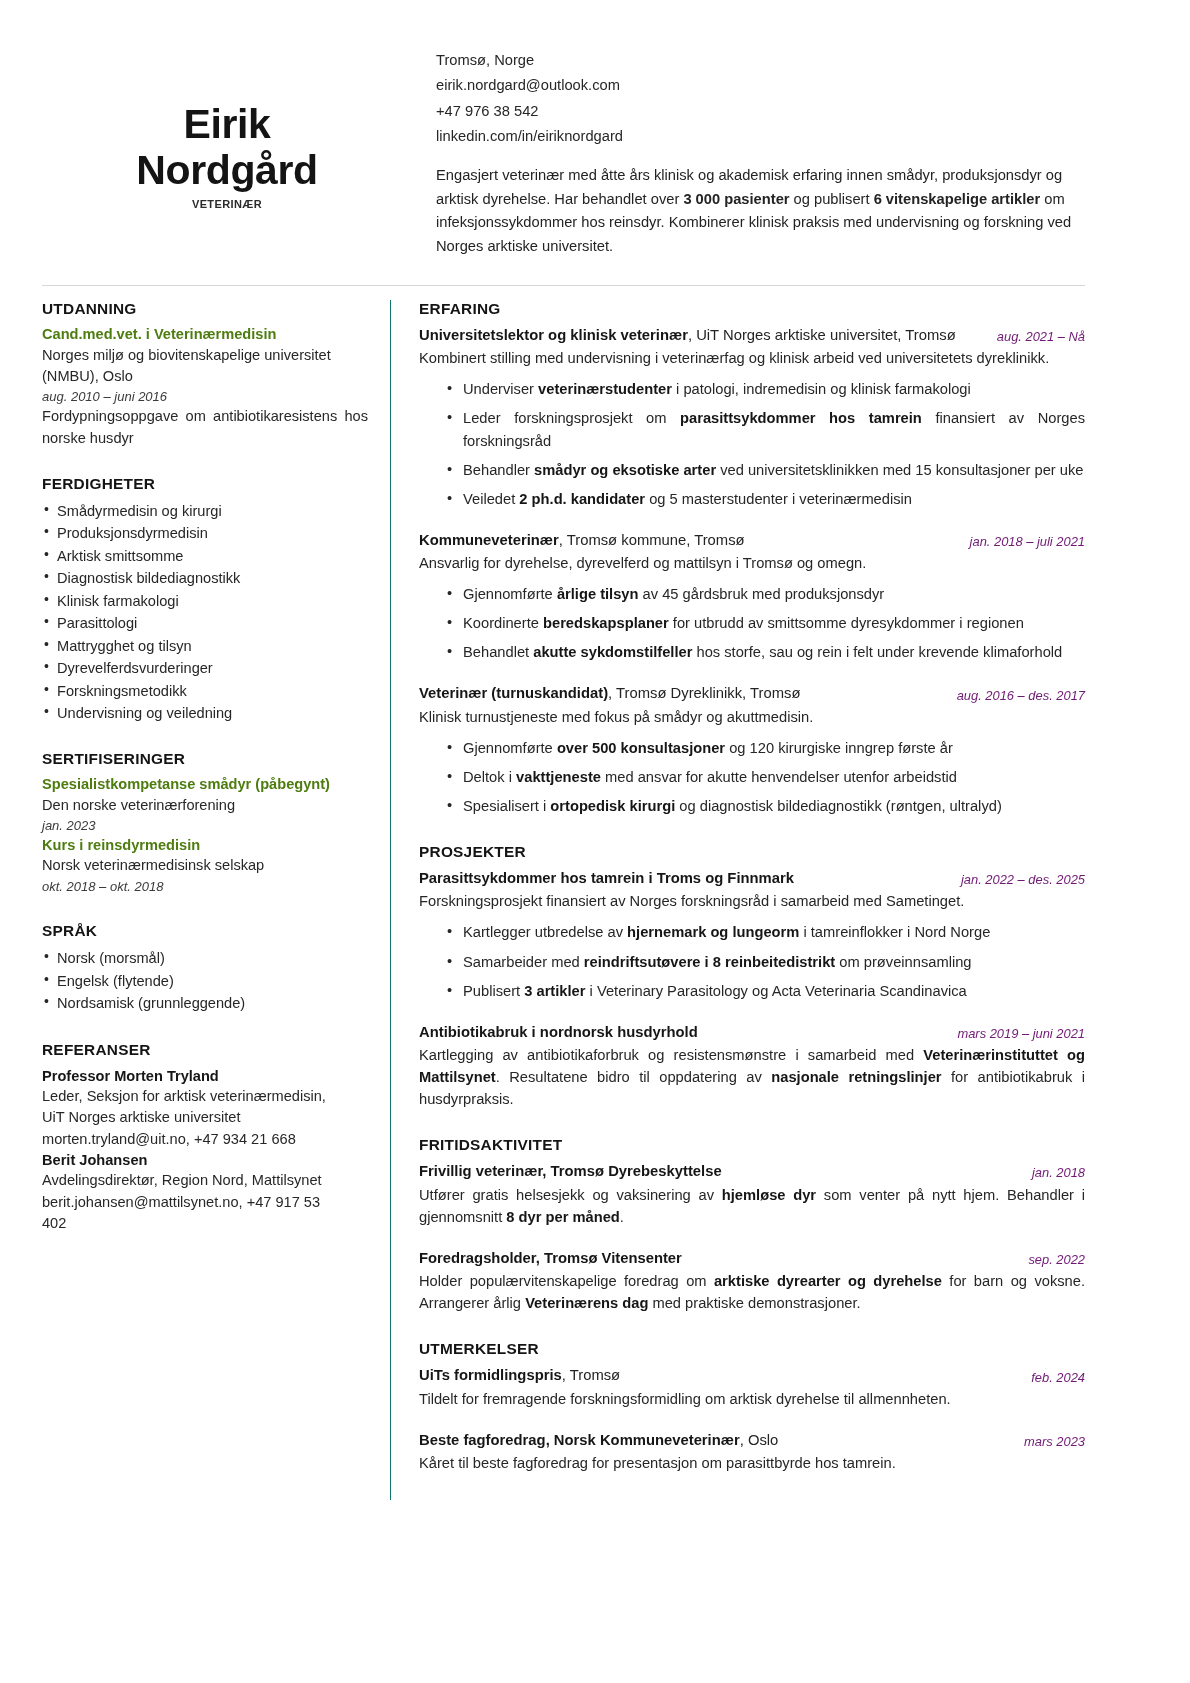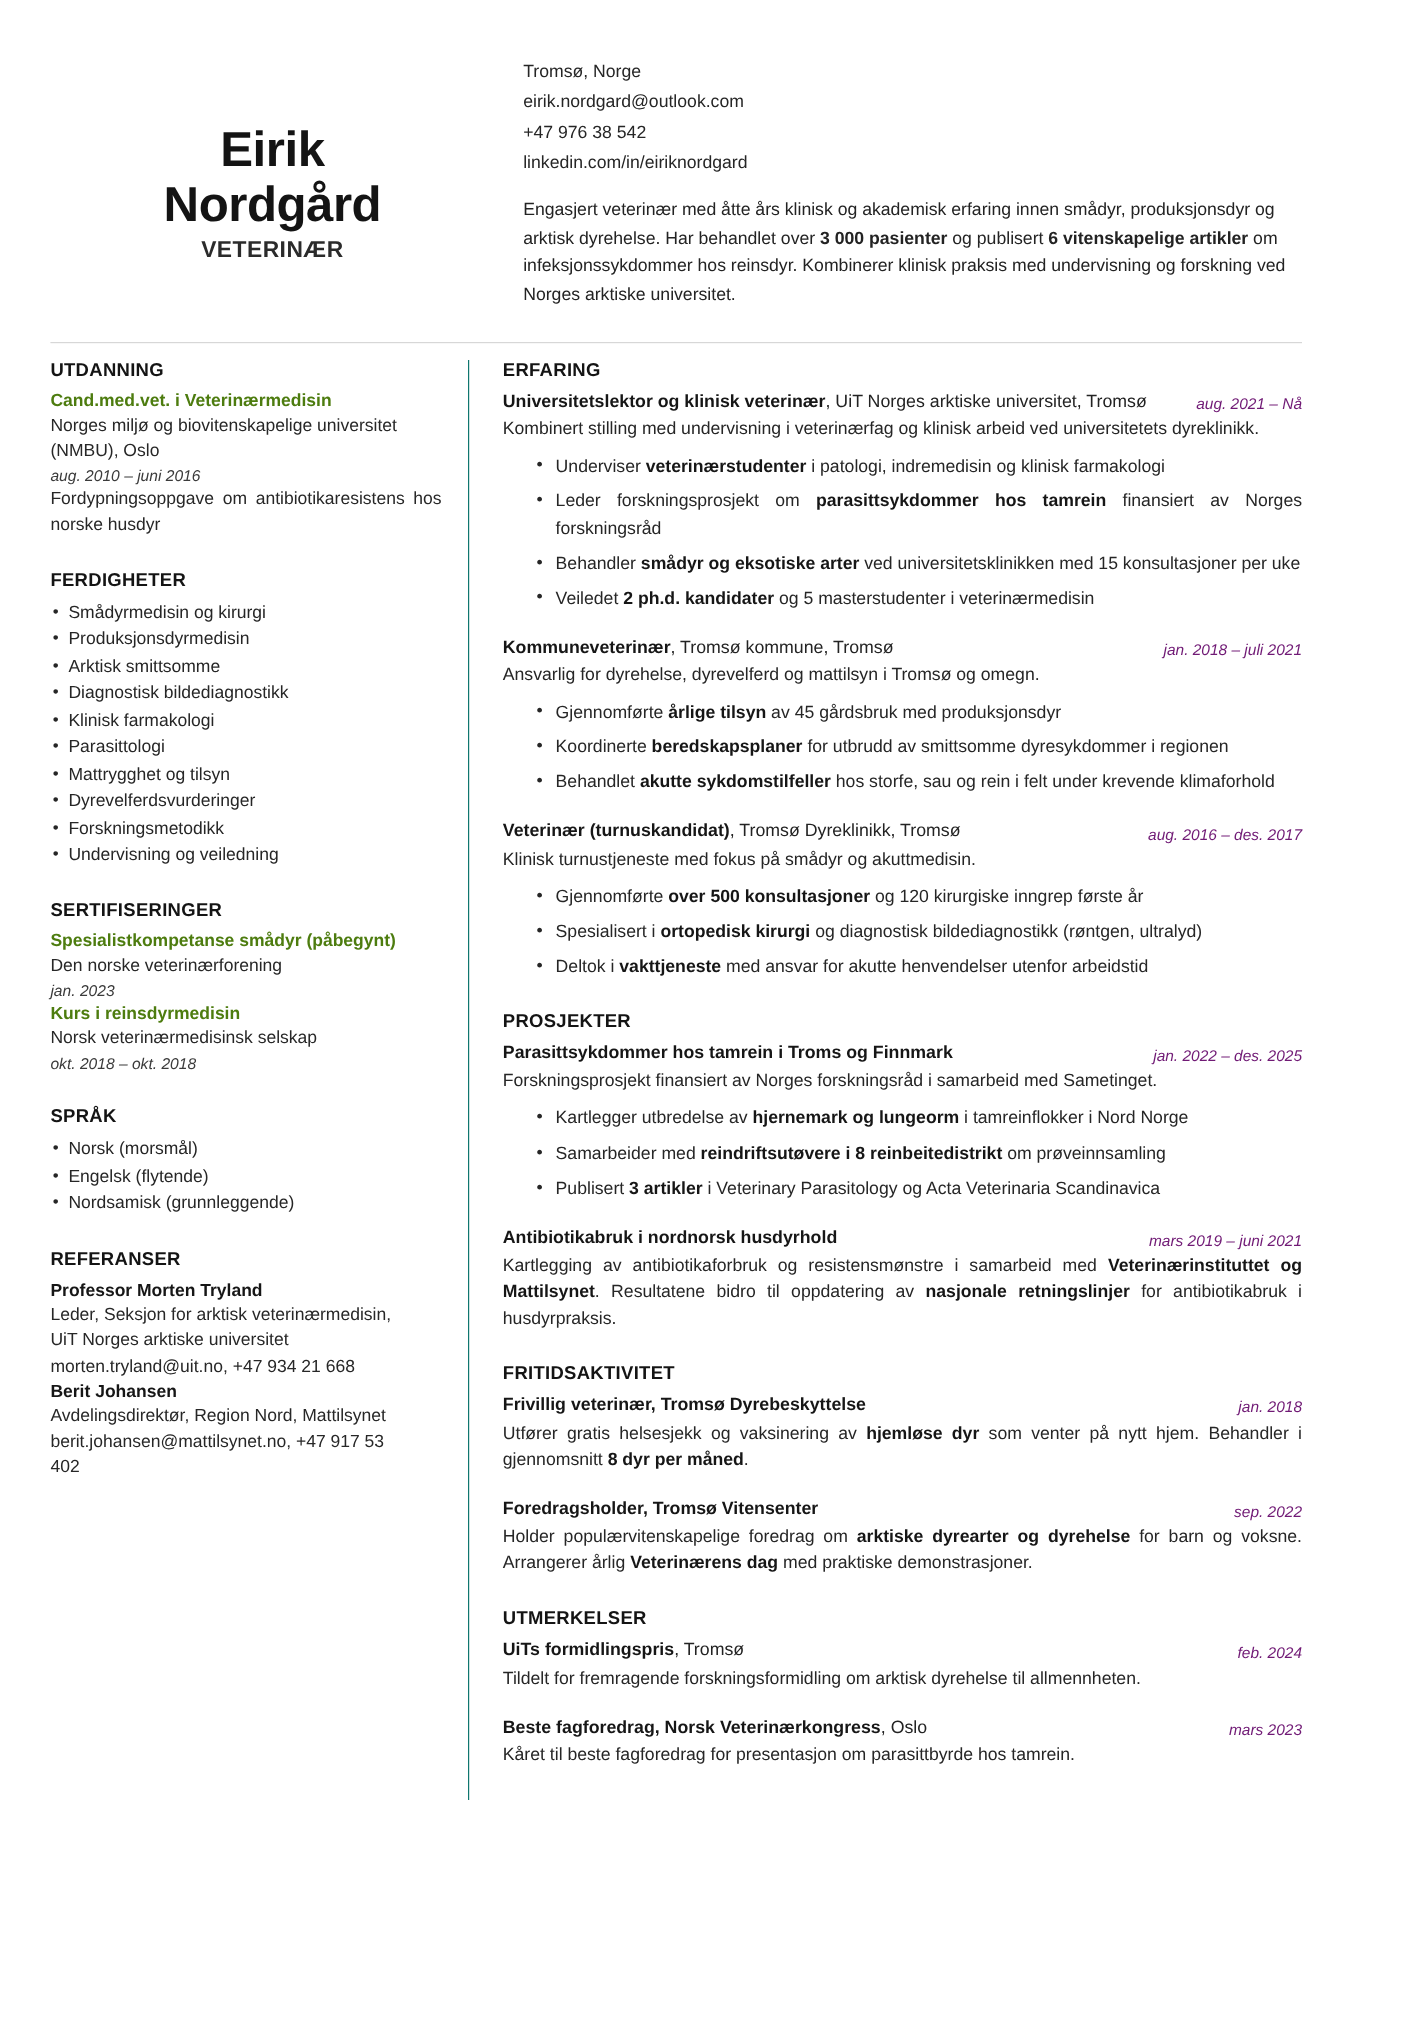--- a/index.html
+++ b/index.html
@@ -39,21 +39,21 @@
   .name {
     font-size: 41px;
     font-weight: 700;
     line-height: 1.12;
     letter-spacing: -0.4px;
     margin: 0;
     color: #141414;
   }
   .name .line2 { display: block; }
   .role {
-    font-size: 19px;
+    font-size: 11px;
     font-weight: 700;
     letter-spacing: 0.4px;
     margin-top: 4px;
     color: #2b2b2b;
   }
   .header-right {
     flex: 1 1 auto;
     padding-left: 24px;
     padding-top: 6px;
   }
@@ -340,22 +340,22 @@
               </ul>
             </div>
             <div class="job">
               <div class="job-head">
                 <div class="job-heading"><b>Veterinær (turnuskandidat)</b>, Tromsø Dyreklinikk, Tromsø</div>
                 <div class="job-date">aug. 2016 – des. 2017</div>
               </div>
               <div class="job-desc">Klinisk turnustjeneste med fokus på smådyr og akuttmedisin.</div>
               <ul class="job-bullets">
                 <li>Gjennomførte <b>over 500 konsultasjoner</b> og 120 kirurgiske inngrep første år</li>
+                <li>Deltok i <b>vakttjeneste</b> med ansvar for akutte henvendelser utenfor arbeidstid</li>
                 <li>Spesialisert i <b>ortopedisk kirurgi</b> og diagnostisk bildediagnostikk (røntgen, ultralyd)</li>
-                <li>Deltok i <b>vakttjeneste</b> med ansvar for akutte henvendelser utenfor arbeidstid</li>
               </ul>
             </div>
           </div>
       </div>
 
       <div class="section">
         <h2 class="section-title">PROSJEKTER</h2>
         <div>
             <div class="job">
               <div class="job-head">
@@ -404,21 +404,21 @@
         <div>
             <div class="job">
               <div class="job-head">
                 <div class="job-heading"><b>UiTs formidlingspris</b>, Tromsø</div>
                 <div class="job-date">feb. 2024</div>
               </div>
               <div class="job-desc">Tildelt for fremragende forskningsformidling om arktisk dyrehelse til allmennheten.</div>
             </div>
             <div class="job">
               <div class="job-head">
-                <div class="job-heading"><b>Beste fagforedrag, Norsk Veterinærkongress</b>, Oslo</div>
+                <div class="job-heading"><b>Beste fagforedrag, Norsk Kommuneveterinær</b>, Oslo</div>
                 <div class="job-date">mars 2023</div>
               </div>
               <div class="job-desc">Kåret til beste fagforedrag for presentasjon om parasittbyrde hos tamrein.</div>
             </div>
           </div>
       </div>
 
     </div>
   </div>
 </div>

